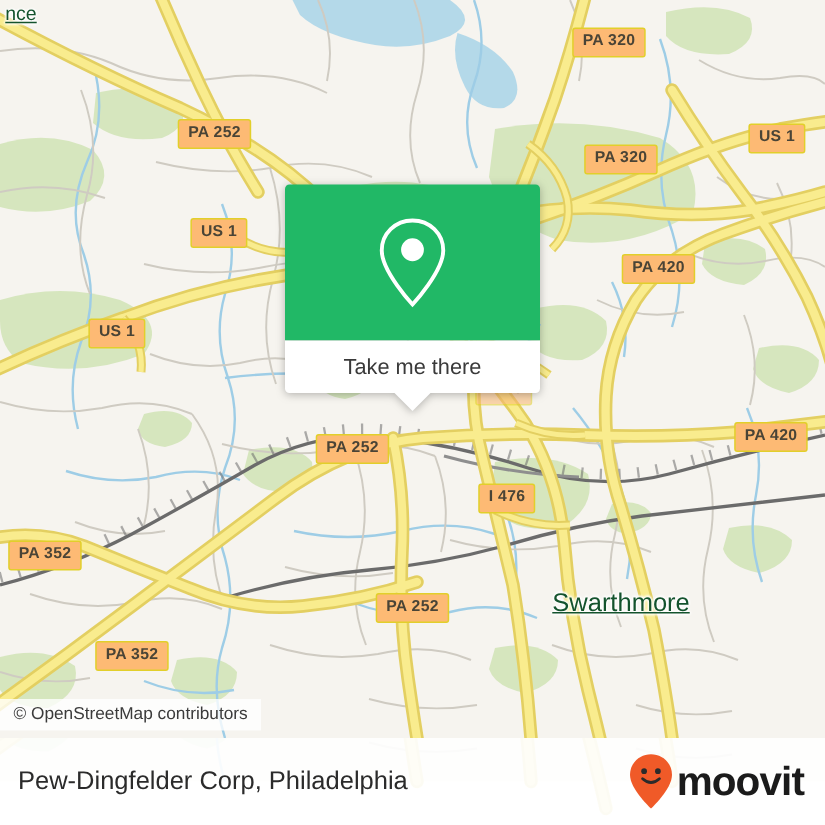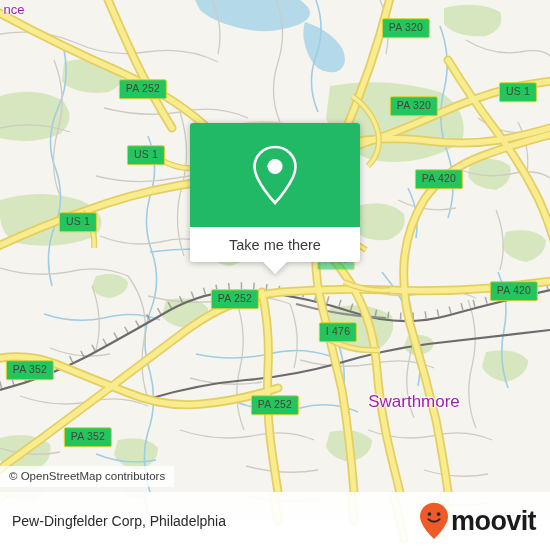--- a/index.html
+++ b/index.html
@@ -27,44 +27,45 @@
     width: 550px;
     height: 492px;
     background: #f6f4ef;
     overflow: hidden;
   }
   #map svg { display: block; }
 
   
   .shield {
     position: absolute;
-    background: #22c55e;
+    background: #fdba74;
     border: 1.5px solid #e2cf2a;
     border-radius: 2px;
     color: #4a4436;
     font-size: 10.5px;
-    font-weight: normal;
+    font-weight: bold;
     line-height: 1;
     padding: 3px 6px 4px 6px;
     white-space: nowrap;
     letter-spacing: .2px;
     font-family: "Liberation Sans", sans-serif;
     box-sizing: border-box;
     transform: translate(-50%, -50%);
   }
   .shield.dim { opacity: .55; }
 
   .placelabel {
     position: absolute;
     transform: translate(-50%, -50%);
-    color: #a21caf;
+    color: #14532d;
     font-size: 13px;
     font-family: "Liberation Sans", sans-serif;
     white-space: nowrap;
     text-shadow: 1px 0 1.5px #fff, -1px 0 1.5px #fff, 0 1px 1.5px #fff, 0 -1px 1.5px #fff;
+    text-decoration: underline;
   }
 
   
   #attrib {
     position: absolute;
     left: 0;
     top: 466px;
     background: rgba(255,255,255,.78);
     color: #3b3b3b;
     font-size: 11.5px;
@@ -128,21 +129,21 @@
     position: absolute;
     left: 0; top: -492px;
     opacity: .07;
     pointer-events: none;
   }
   #footer-title {
     position: absolute;
     left: 12px;
     top: 50%;
     transform: translateY(-50%);
-    font-size: 14px;
+    font-size: 17px;
     color: #2b2b2b;
     font-family: "Liberation Sans", sans-serif;
     white-space: nowrap;
   }
   #brand {
     position: absolute;
     right: 14px;
     top: 50%;
     transform: translateY(-50%);
     display: flex;

